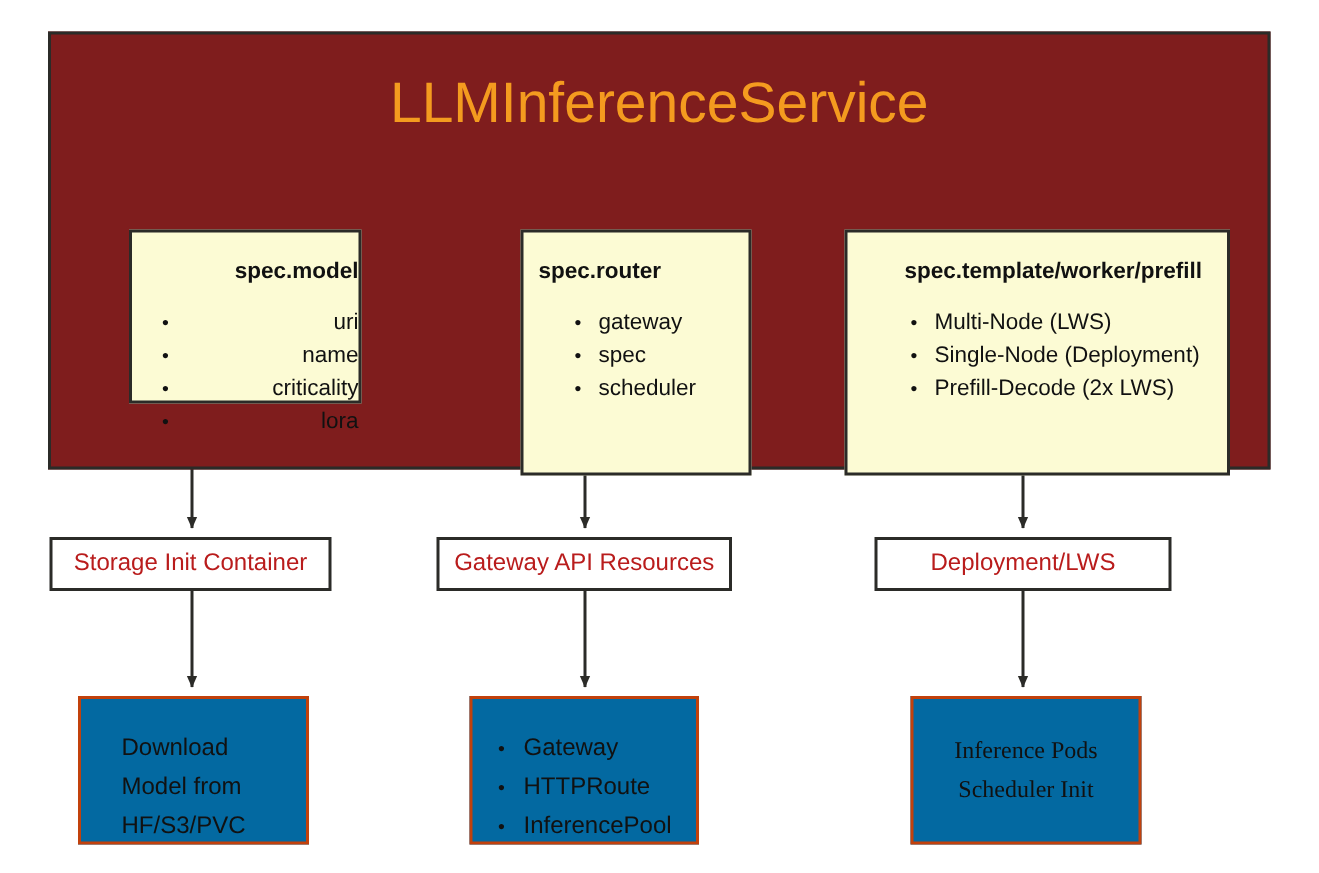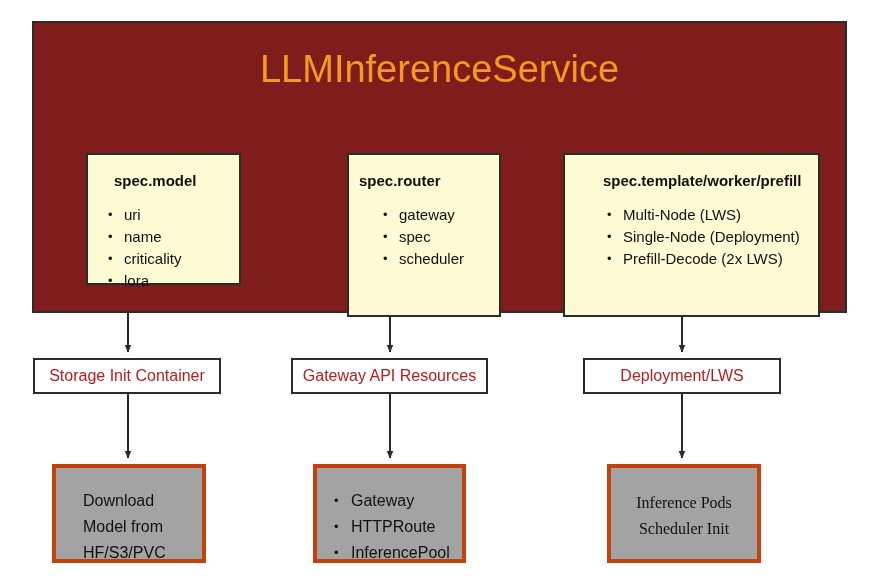--- a/index.html
+++ b/index.html
@@ -91,21 +91,22 @@
     left: 4px;
     top: 0;
     font-size: 13px;
     color: #111111;
   }
 
   #spec-model-box {
     left: 52px;
     top: 130px;
     width: 155px;
-    height: 132px;
+    height: 116px;
+    text-align: right;
   }
   #spec-model-box .spec-title { margin: 17px 0 0 26px; }
   #spec-model-box ul { margin: 14px 0 0 16px; }
 
   #spec-router-box {
     left: 313px;
     top: 130px;
     width: 154px;
     height: 164px;
   }
@@ -139,22 +140,22 @@
     white-space: nowrap;
   }
 
   #storage-init-box { left: 33px;  top: 358px; width: 188px; height: 36px; }
   #gateway-api-box  { left: 291px; top: 358px; width: 197px; height: 36px; }
   #deployment-lws-box { left: 583px; top: 358px; width: 198px; height: 36px; }
 
   
   .leaf-box {
     position: absolute;
-    background: #a3a3a3;
-    border: 4px solid #c2410c;
+    background: #0369a1;
+    border: 2px solid #c2410c;
     box-sizing: border-box;
   }
   .leaf-box .leaf-lines {
     font-size: 16px;
     line-height: 26px;
     color: #111111;
   }
 
   #download-model-box {
     left: 52px;

